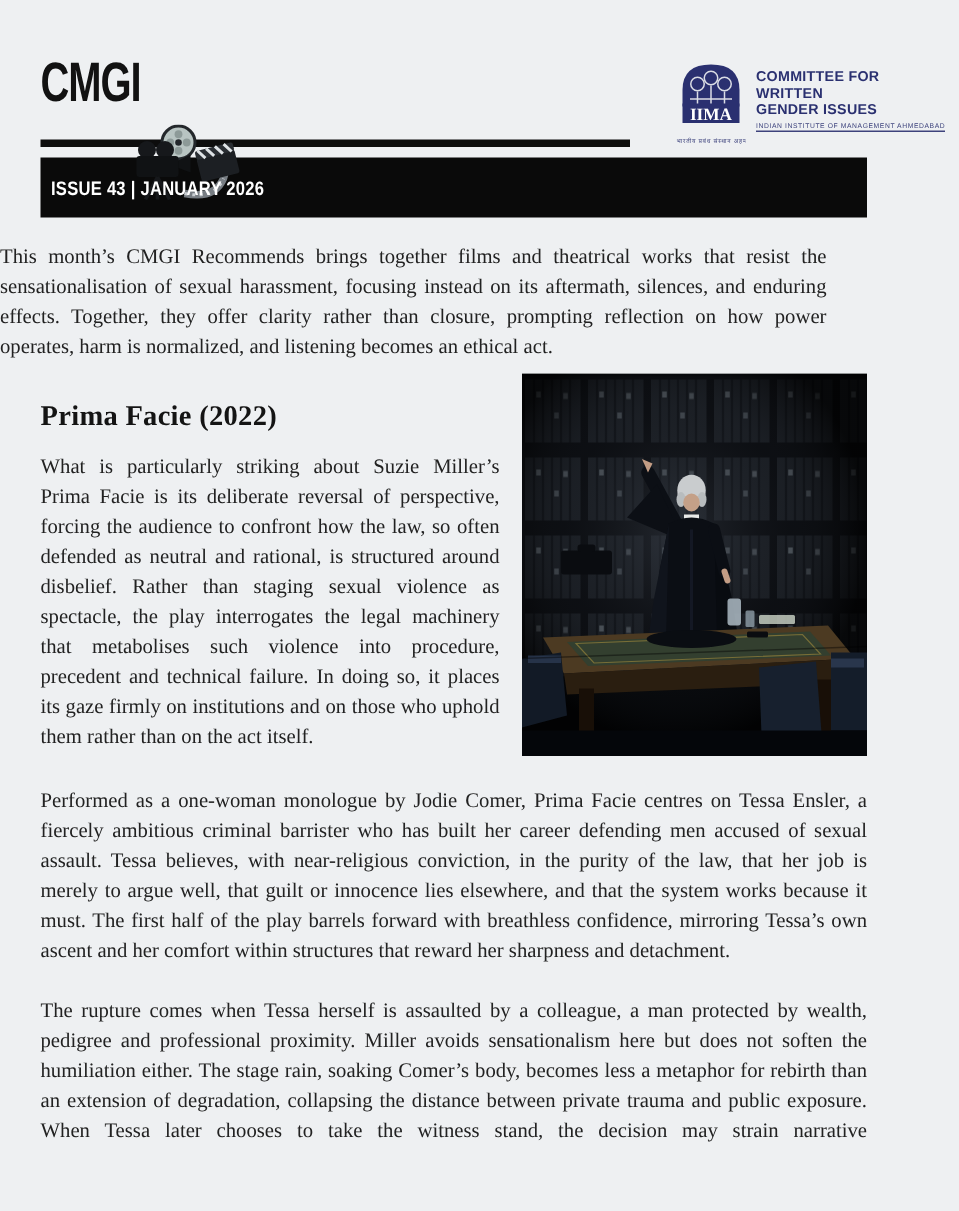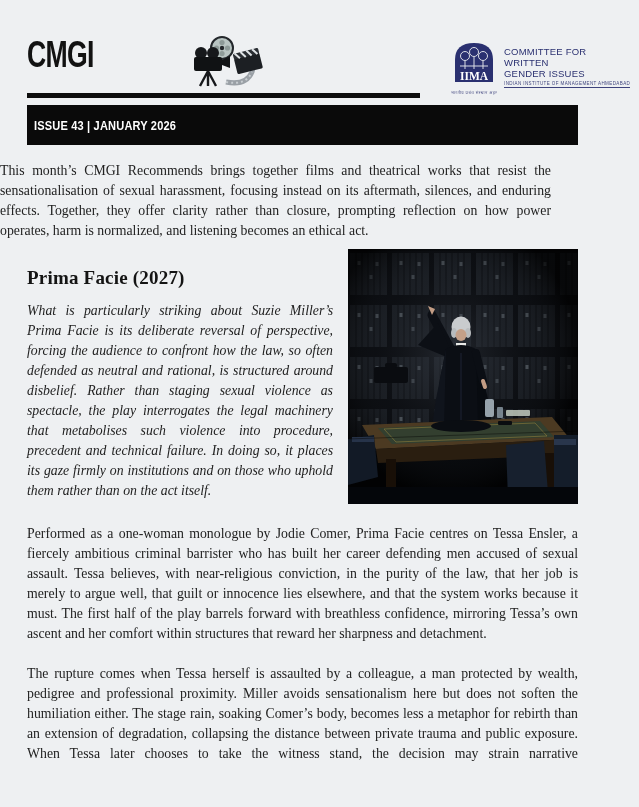--- a/index.html
+++ b/index.html
@@ -7,21 +7,21 @@
     width:639px;height:807px;overflow:hidden;
     background:#eef0f2;
     font-family:"Liberation Serif", serif;
     color:#1e1e1e;
     position:relative;
   }
   .content{width:551px;margin-left:27px;}
 
   
   .masthead{position:relative;padding-top:36px;}
-  .title-line1-row{display:flex;align-items:flex-start;gap:10px;height:48px;}
+  .title-line1-row{display:flex;align-items:flex-start;gap:10px;height:48px;flex-direction:column;}
   .big-title{
     font-family:"Liberation Sans", sans-serif;
     font-weight:800;color:#121212;
     transform:scaleX(0.72);transform-origin:left top;
     letter-spacing:-1px;white-space:nowrap;display:inline-block;line-height:1;
   }
   .t1{font-size:37px;}
   .t2{font-size:51px;margin-top:6px;}
   .masthead-rule{height:5px;background:#0d0d0d;width:393px;margin-top:9px;}
 
@@ -35,21 +35,21 @@
     transform:scaleX(0.85);transform-origin:left center;white-space:nowrap;letter-spacing:0.2px;
   }
 
   
   .logo-block{
     position:absolute;top:40px;right:20px;width:168px;
     display:flex;gap:7px;align-items:flex-start;
   }
   .logo-text{padding-top:6px;}
   .committee-line{
-    font-family:"Liberation Sans", sans-serif;font-weight:400;
+    font-family:"Liberation Sans", sans-serif;font-weight:700;
     font-size:9.5px;line-height:11px;color:#2a3070;letter-spacing:0.2px;
   }
   .org-subtext{
     font-family:"Liberation Sans", sans-serif;font-size:4.5px;color:#2a3070;
     letter-spacing:0.4px;margin-top:2px;border-bottom:0.5px solid #2a3070;
     padding-bottom:1px;white-space:nowrap;opacity:0.9;
   }
   .devanagari-caption{
     font-size:4px;color:#2a3070;margin-top:2px;text-align:center;opacity:0.9;
     letter-spacing:0.5px;white-space:nowrap;overflow:hidden;width:46px;
@@ -59,21 +59,21 @@
   .intro{
     margin:16px 0 0 0;font-size:13.8px;line-height:20px;text-align:justify;color:#222;
   }
   .article-title{
     margin:26px 0 0 0;font-size:19px;font-weight:700;color:#141414;letter-spacing:0.2px;
   }
   .byline{
     margin-top:10px;font-size:14px;letter-spacing:0.6px;color:#262626;
   }
   .two-col{display:flex;margin-top:12px;gap:15px;}
-  .col-text{width:308px;font-style:italic;}
+  .col-text{width:308px;}
   .col-text p{margin:0;font-size:13.8px;line-height:20px;text-align:justify;color:#222;}
   .stage-photo-wrap{width:230px;height:255px;flex:none;margin-top:-52px;}
   .stage-photo-wrap svg{display:block;}
   .para{
     margin:20px 0 0 0;font-size:13.8px;line-height:20px;text-align:justify;color:#222;
   }
   .para-last{text-align-last:justify;}
 </style>
 </head>
 <body>
@@ -136,21 +136,21 @@
   </div>
 </div>
 
 <div class="issue-banner content">
   <span>ISSUE 43 | JANUARY 2026</span>
 </div>
 
 <p class="intro content">This month’s CMGI Recommends brings together films and theatrical works that resist the sensationalisation of sexual harassment, focusing instead on its aftermath, silences, and enduring effects. Together, they offer clarity rather than closure, prompting reflection on how power operates, harm is normalized, and listening becomes an ethical act.</p>
 
 <div class="content">
-  <div class="article-title">Prima Facie (2027)</div>
+  <div class="article-title">Prima Facie (2022)</div>
 
   <div class="two-col">
     <div class="col-text">
       <p>What is particularly striking about Suzie Miller’s Prima Facie is its deliberate reversal of perspective, forcing the audience to confront how the law, so often defended as neutral and rational, is structured around disbelief. Rather than staging sexual violence as spectacle, the play interrogates the legal machinery that metabolises such violence into procedure, precedent and technical failure. In doing so, it places its gaze firmly on institutions and on those who uphold them rather than on the act itself.</p>
     </div>
     <div class="stage-photo-wrap">
       <svg width="230" height="255" viewBox="0 0 230 255">
         <defs>
           <pattern id="shelf" x="0" y="0" width="42" height="52" patternUnits="userSpaceOnUse">
             <rect x="0" y="0" width="42" height="52" fill="#0b0d11"></rect>

